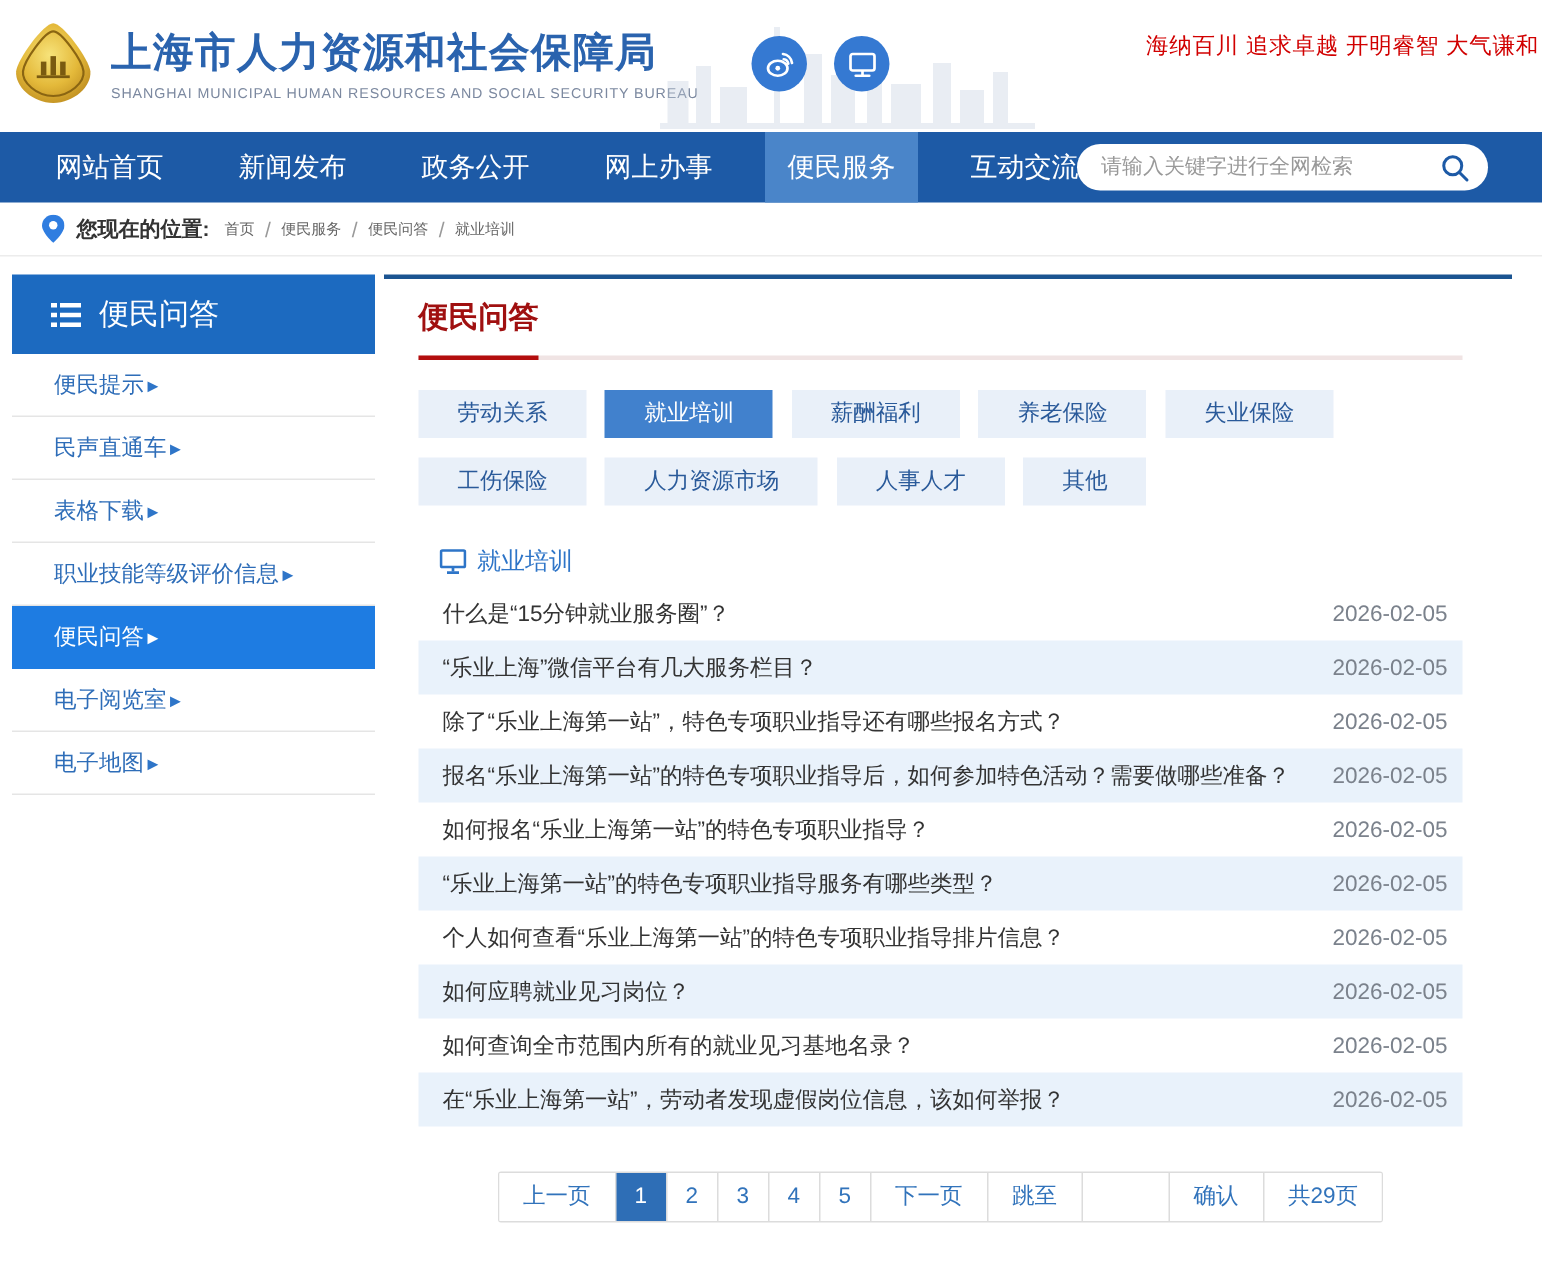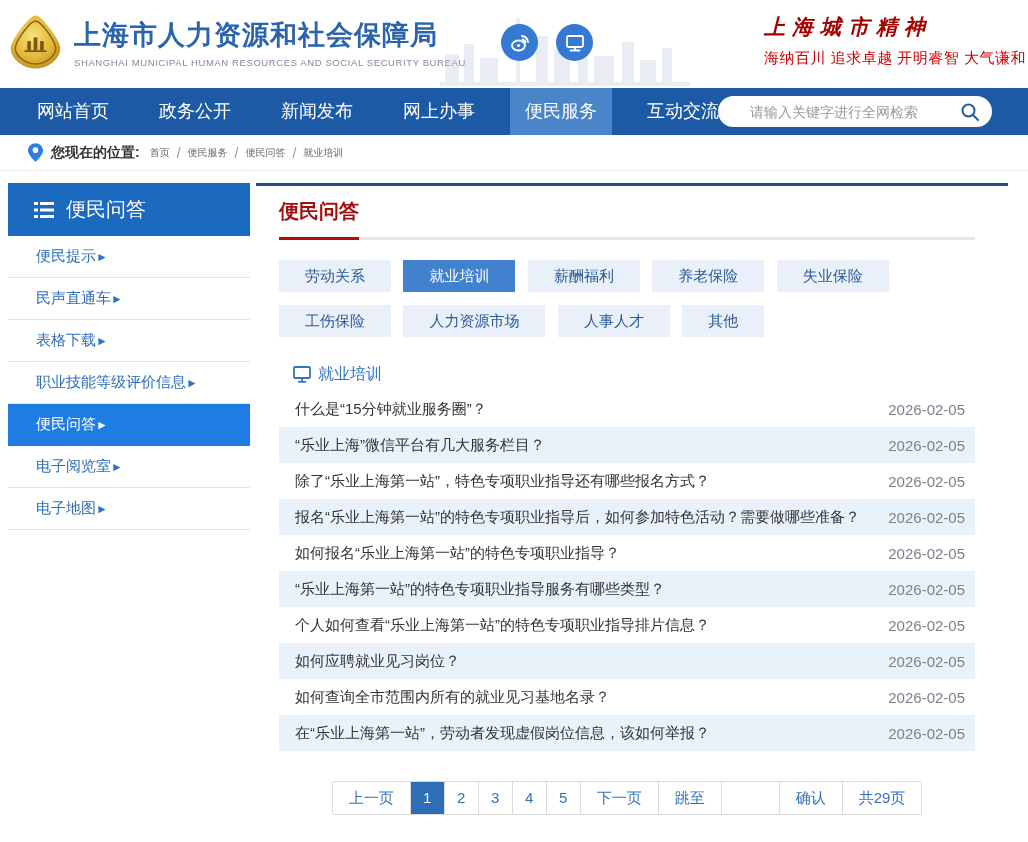--- a/index.html
+++ b/index.html
@@ -23,21 +23,21 @@
                   font-weight:bold; font-size:21px; color:#a40000; letter-spacing:7px; }
   .slogan-sub { margin-top:8px; font-size:15px; color:#d10000; letter-spacing:0.5px; white-space:nowrap; }
 
   
   .nav { position:relative; height:47px; background:#1d5aa6; display:flex; align-items:stretch; padding-left:12px; }
   .nav-item { line-height:47px; padding:0 15px; margin:0 10px; font-size:18px; color:#fff; cursor:pointer; }
   .nav-item.active { background:#4a85c9; margin:0 10px; }
   .searchbox { position:absolute; right:36px; top:8px; width:274px; height:31px; background:#fff;
                border-radius:16px; display:flex; align-items:center; padding:0 12px 0 16px; }
   .searchbox input { flex:1; border:none; outline:none; font-size:14px; color:#8b5cf6; background:transparent;
-                     font-family:Liberation Sans, sans-serif;margin-left:16px; }
+                     font-family:Liberation Serif, serif; }
   .searchbox input::placeholder { color:#999; }
   .search-ic { width:20px; height:20px; flex:0 0 auto; cursor:pointer; }
 
   
   .bc { height:36px; display:flex; align-items:center; padding-left:28px; border-bottom:1px solid #ececec; }
   .bc-pin { width:15px; height:19px; margin-right:8px; }
   .bc-label { font-size:14px; font-weight:bold; color:#333; margin-right:10px; }
   .bc-link { font-size:10px; color:#666; cursor:pointer; }
   .bc-sep { font-size:14px; color:#999; margin:0 7px; }
 
@@ -148,29 +148,28 @@
     </div>
     <div class="hcircle hc2">
       <svg width="22" height="22" viewBox="0 0 22 22">
         <rect x="3" y="4" width="16" height="11" rx="1.5" fill="none" stroke="#fff" stroke-width="1.8"></rect>
         <line x1="11" y1="15" x2="11" y2="18" stroke="#fff" stroke-width="1.8"></line>
         <line x1="6.5" y1="18.5" x2="15.5" y2="18.5" stroke="#fff" stroke-width="1.8" stroke-linecap="round"></line>
       </svg>
     </div>
 
     <div class="slogan">
-      <div class="slogan-title">上海城市精神</div>
       <div class="slogan-sub">海纳百川 追求卓越 开明睿智 大气谦和</div>
     </div>
   </header>
 
   <nav class="nav">
     <div class="nav-item">网站首页</div>
+    <div class="nav-item">新闻发布</div>
     <div class="nav-item">政务公开</div>
-    <div class="nav-item">新闻发布</div>
     <div class="nav-item">网上办事</div>
     <div class="nav-item active">便民服务</div>
     <div class="nav-item">互动交流</div>
 
     <div class="searchbox">
       <input type="text" placeholder="请输入关键字进行全网检索" style="">
       <svg class="search-ic" viewBox="0 0 20 20">
         <circle cx="8.5" cy="8.5" r="6" fill="none" stroke="#1d5aa6" stroke-width="2"></circle>
         <line x1="13" y1="13" x2="18" y2="18" stroke="#1d5aa6" stroke-width="2" stroke-linecap="round"></line>
       </svg>

